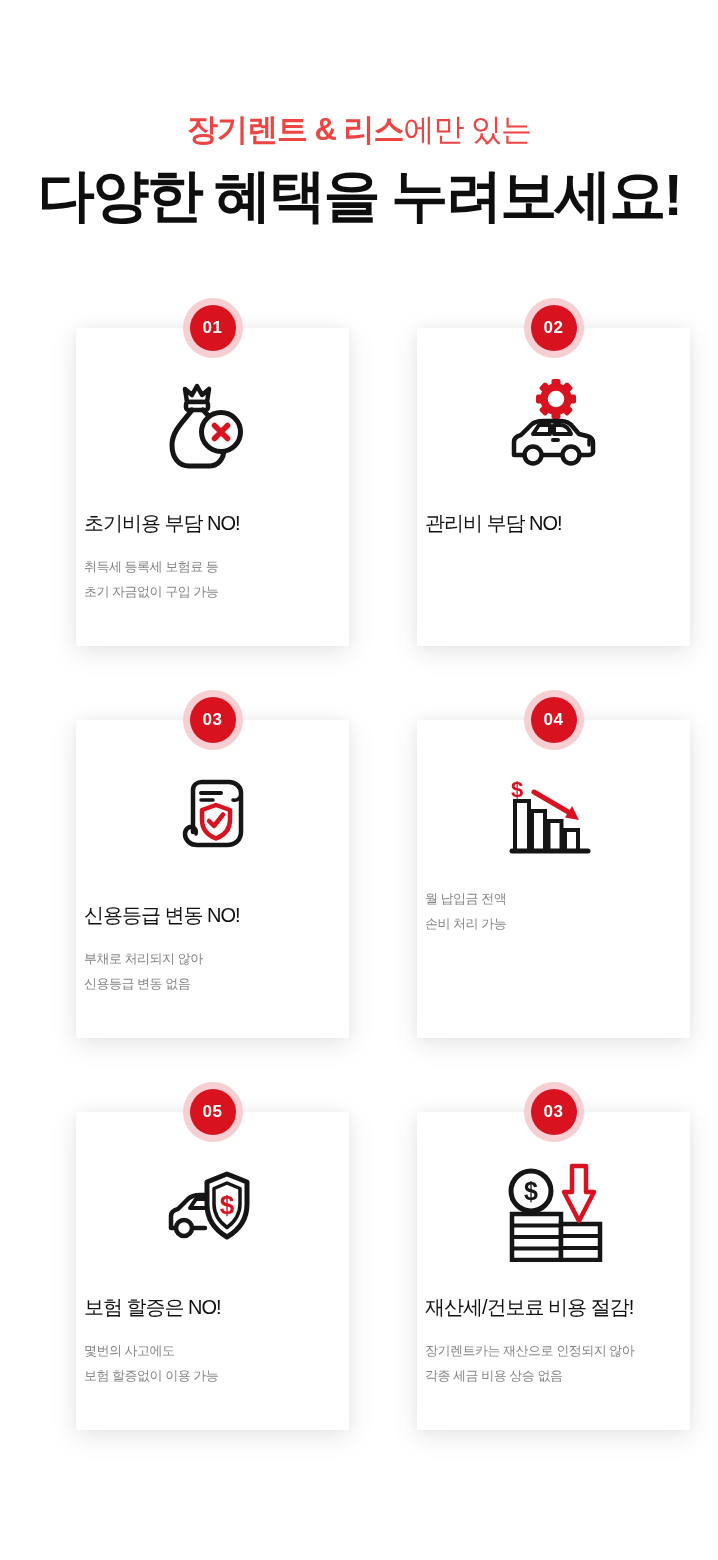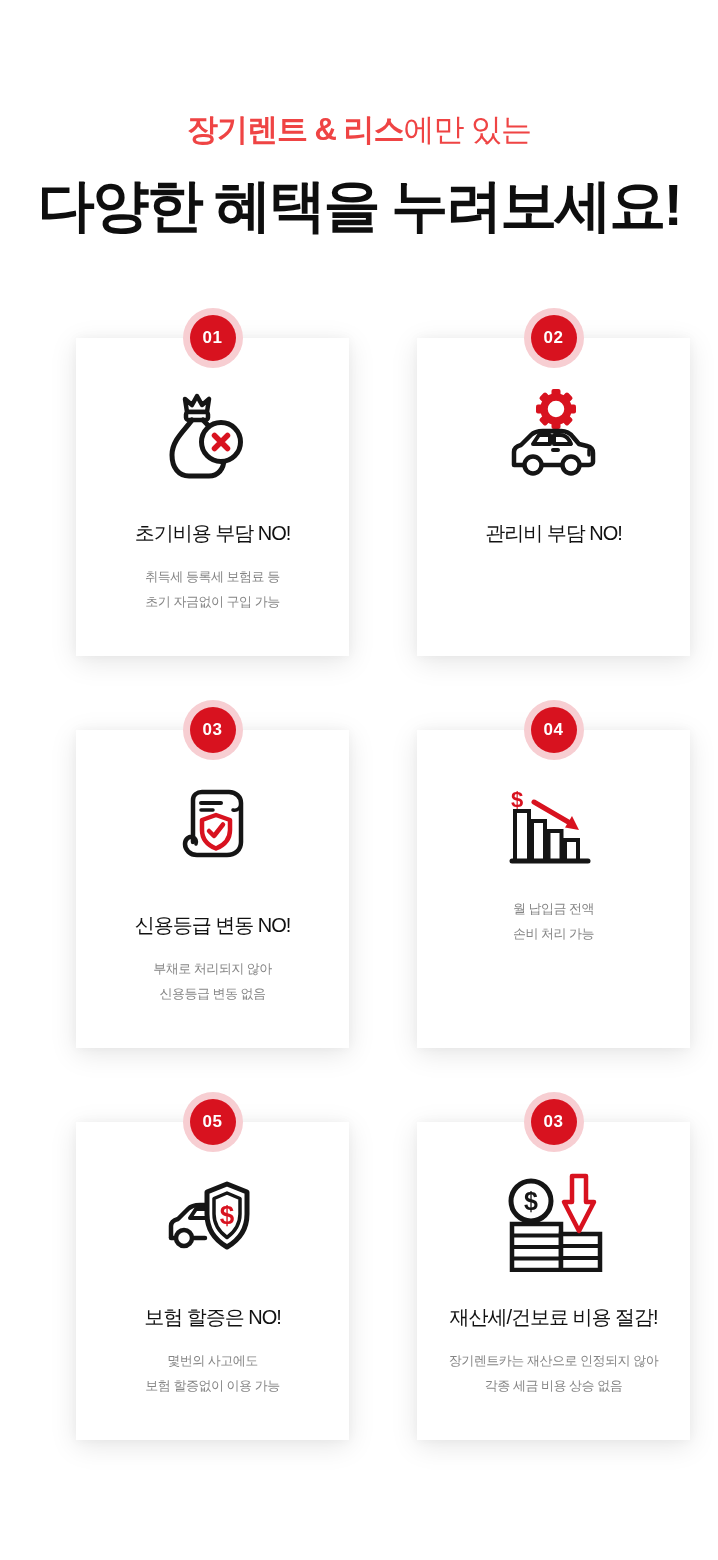--- a/index.html
+++ b/index.html
@@ -10,32 +10,32 @@
     overflow:hidden; position:relative;
   }
   
   .header { padding-top:112px; text-align:center; }
   .subtitle {
     font-size:31px; line-height:36px; color:#ef4444; letter-spacing:-1px;
   }
   .subtitle .strong { font-weight:800; }
   .subtitle .rest   { font-weight:400; }
   .page-title {
-    margin-top:24px; font-size:57px; line-height:66px; font-weight:900;
+    margin-top:14px; font-size:57px; line-height:66px; font-weight:900;
     color:#0e0e0e; letter-spacing:-2.5px;
   }
   
   .grid {
     margin:100px 28px 0; display:grid;
     grid-template-columns:1fr 1fr; column-gap:20px; row-gap:74px;
   }
   .card {
     position:relative; background:#ffffff; height:318px;
     box-shadow:0 6px 26px rgba(0,0,0,0.10), 0 0 10px rgba(0,0,0,0.04);
-    text-align:center; padding:50px 8px 0;margin-left:48px;
+    text-align:left; padding:50px 8px 0;margin-left:48px;
   }
   .badge {
     position:absolute; top:-23px; left:50%; transform:translateX(-50%);
     width:46px; height:46px; border-radius:50%;
     background:var(--accent,#d8121f);
     box-shadow:0 0 0 7px var(--ring,#f7ced2);
     display:flex; align-items:center; justify-content:center; z-index:2;
   }
   .badge-num {
     color:#ffffff; font-size:17px; font-weight:700; letter-spacing:0.5px;

